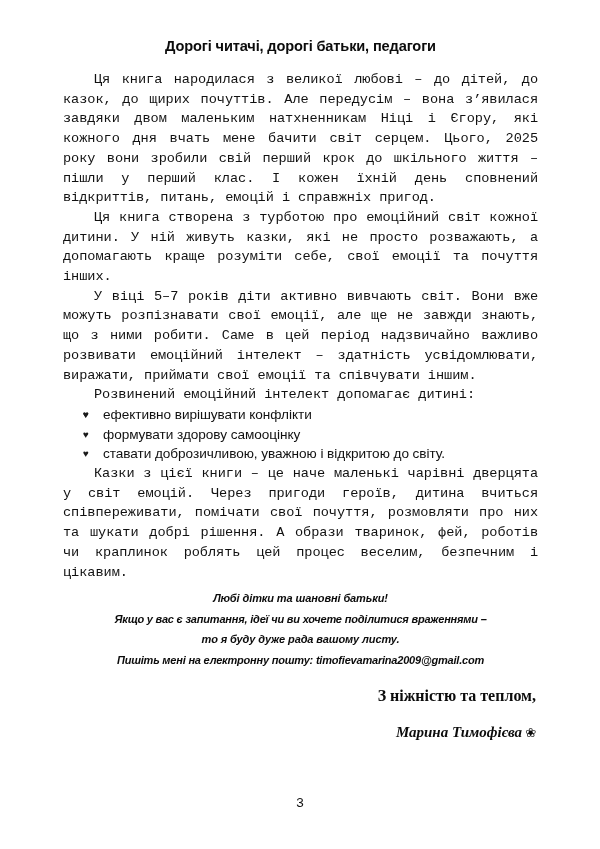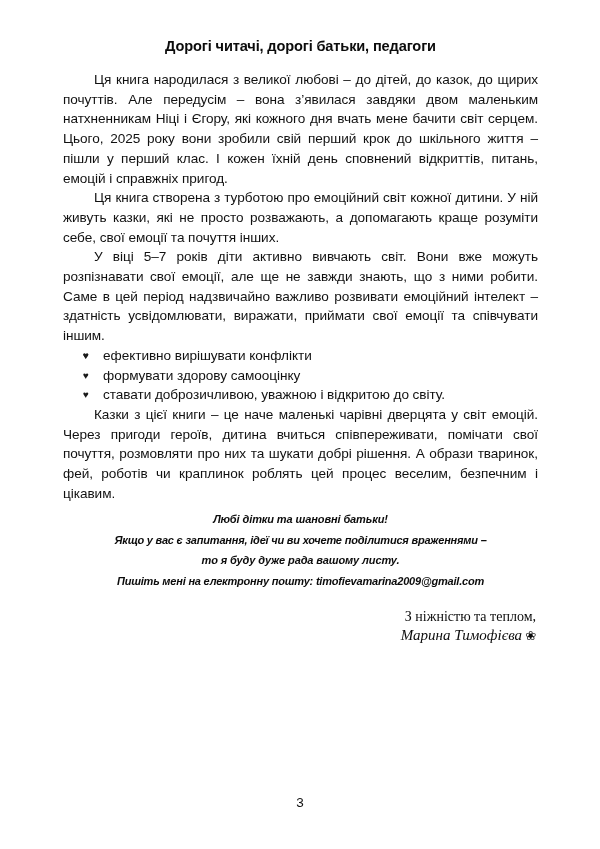--- a/index.html
+++ b/index.html
@@ -53,20 +53,21 @@
     margin: 0;
     font-size: 13.6px;
     line-height: 19.7px;
     text-align: justify;
     text-justify: inter-word;
     text-indent: 31px;
     color: #111111;
     letter-spacing: -0.05px;
     word-spacing: 0px;
     hyphens: none;
+    font-family: Liberation Mono, monospace;
   }
 
   
   ul.bullets {
     list-style: none;
     margin: 0;
     padding: 0;
   }
   ul.bullets li {
     font-size: 13.6px;
@@ -105,32 +106,33 @@
 
   
   .signature {
     margin-top: 16px;
     text-align: right;
     font-family: "Liberation Serif", serif;
     color: #0c0c0c;
   }
   .signature .sig-top {
     display: block;
-    font-weight: normal;
-    font-size: 14px;
+    font-weight: bold;
+    font-size: 16px;
     line-height: 19px;
     padding-right: 2px;
   }
   .signature .sig-name {
     display: block;
-    font-weight: normal;
+    font-weight: bold;
     font-style: italic;
     font-size: 15px;
-    line-height: 18px;
+    line-height: 30px;
     padding-right: 2px;
+    margin-top: 12px;
   }
   .signature .flower {
     font-style: normal;
     font-size: 13px;
     padding-left: 3px;
     font-family: "DejaVu Sans", sans-serif;
   }
 
   
   .page-number {
@@ -151,20 +153,21 @@
 
   <div class="content">
 
     <h1 class="heading">
       <span class="hline">Дорогі читачі, дорогі батьки, педагоги</span>
     </h1>
 
     <p class="body-par">Ця книга народилася з великої любові – до дітей, до казок, до щирих почуттів. Але передусім – вона з’явилася завдяки двом маленьким натхненникам Ніці і Єгору, які кожного дня вчать мене бачити світ серцем. Цього, 2025 року вони зробили свій перший крок до шкільного життя – пішли у перший клас. І кожен їхній день сповнений відкриттів, питань, емоцій і справжніх пригод.</p>
     <p class="body-par">Ця книга створена з турботою про емоційний світ кожної дитини. У ній живуть казки, які не просто розважають, а допомагають краще розуміти себе, свої емоції та почуття інших.</p>
     <p class="body-par">У віці 5–7 років діти активно вивчають світ. Вони вже можуть розпізнавати свої емоції, але ще не завжди знають, що з ними робити. Саме в цей період надзвичайно важливо розвивати емоційний інтелект – здатність усвідомлювати, виражати, приймати свої емоції та співчувати іншим.</p>
+    <p class="body-par">Розвинений емоційний інтелект допомагає дитині:</p>
 
     <ul class="bullets">
       <li>
         <span class="heart">♥</span>
       </li>
       <li>
         <span class="heart">♥</span>
         <span>ефективно вирішувати конфлікти</span>
       </li>
       <li>

